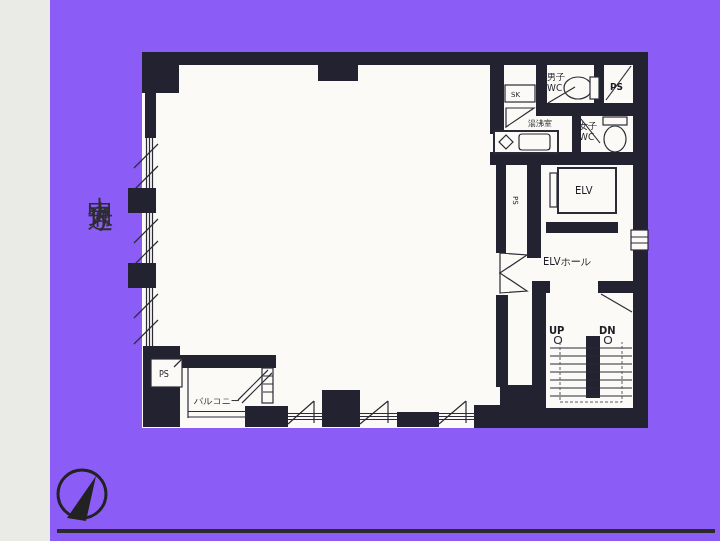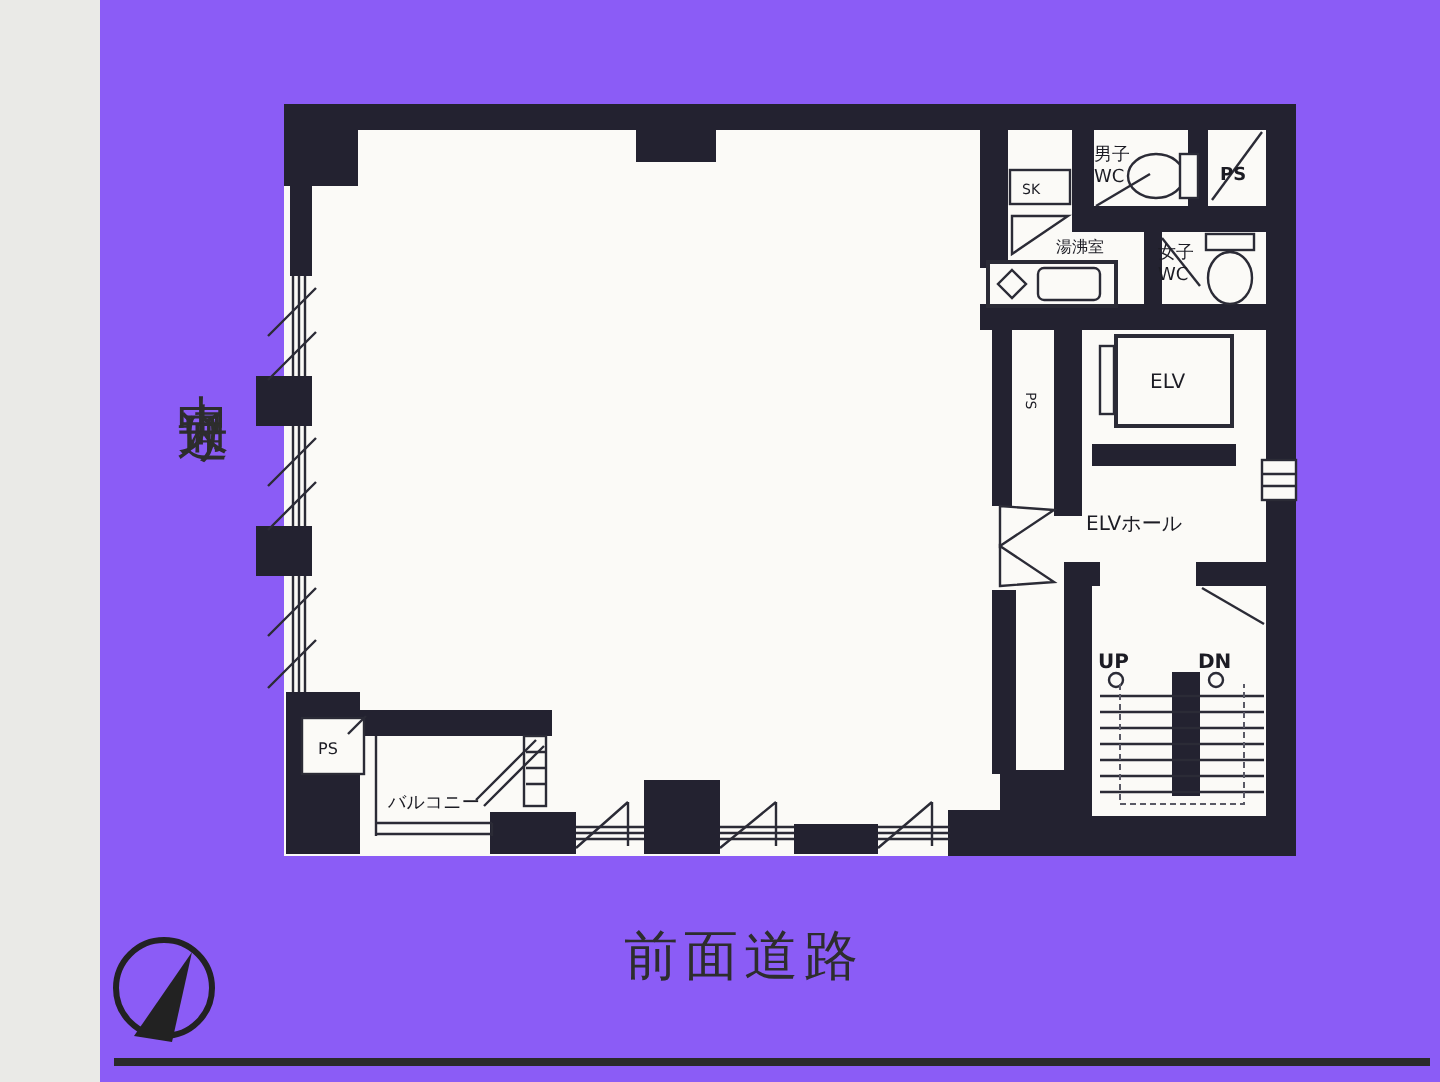--- a/index.html
+++ b/index.html
@@ -169,14 +169,13 @@
 
     <g>
       <circle cx="82" cy="494" r="24" fill="none" stroke="#222" stroke-width="3"></circle>
       <polygon points="96,476 67,518 86,521" fill="#222"></polygon>
     </g>
 
     <rect x="57" y="529" width="658" height="4" fill="#2a2a2a"></rect>
   </svg>
 
   <div class="street-left">中央通り</div>
-  <div class="street-bottom">前面道路</div>
 </div>
 
 </body></html>

